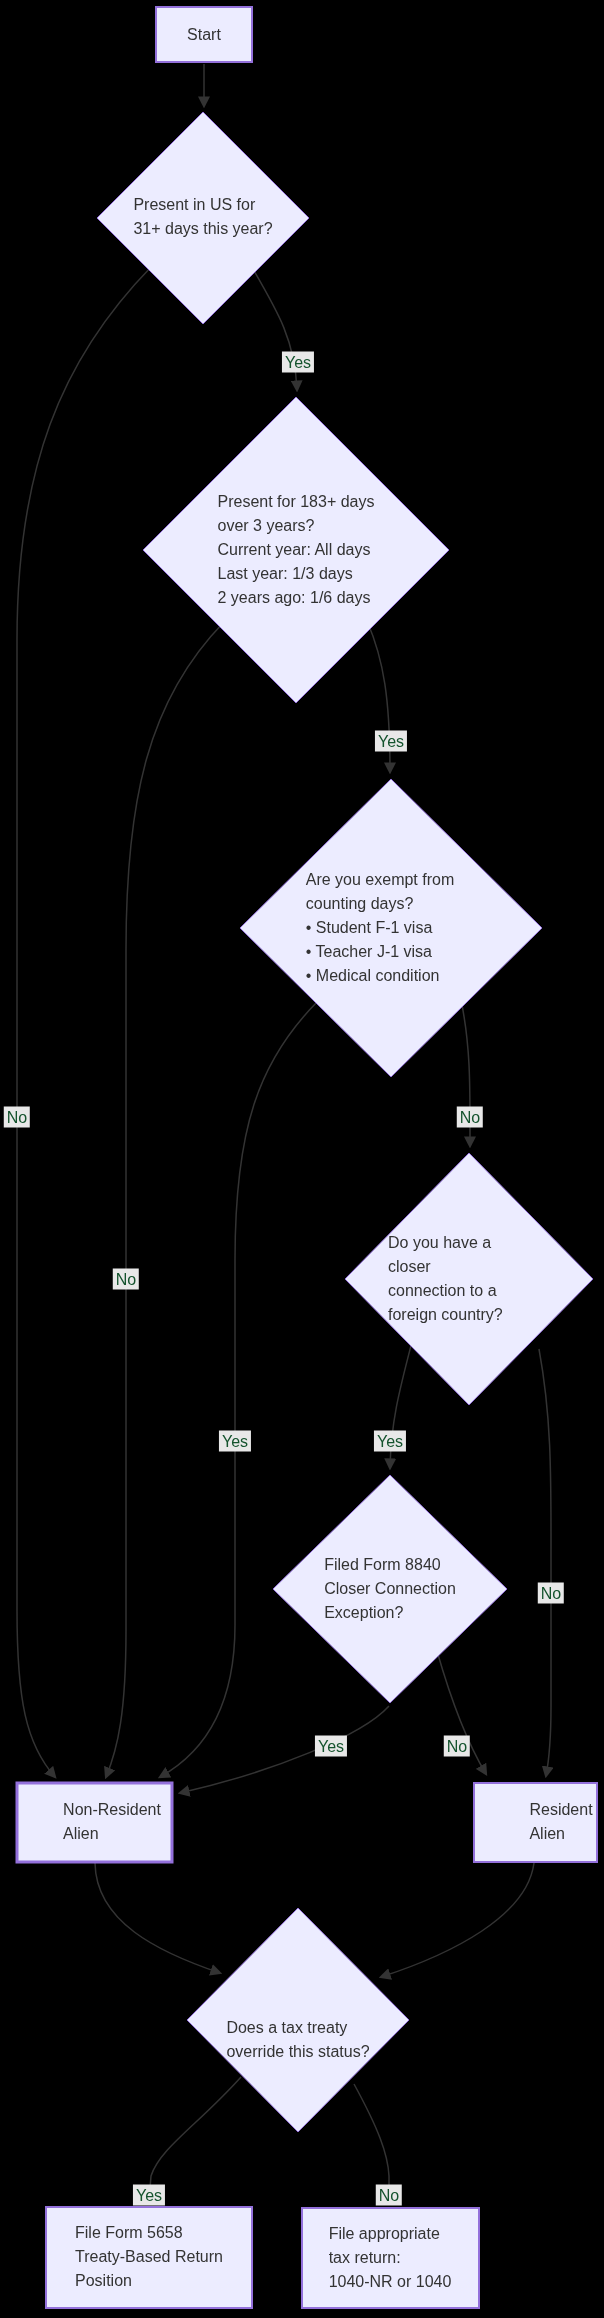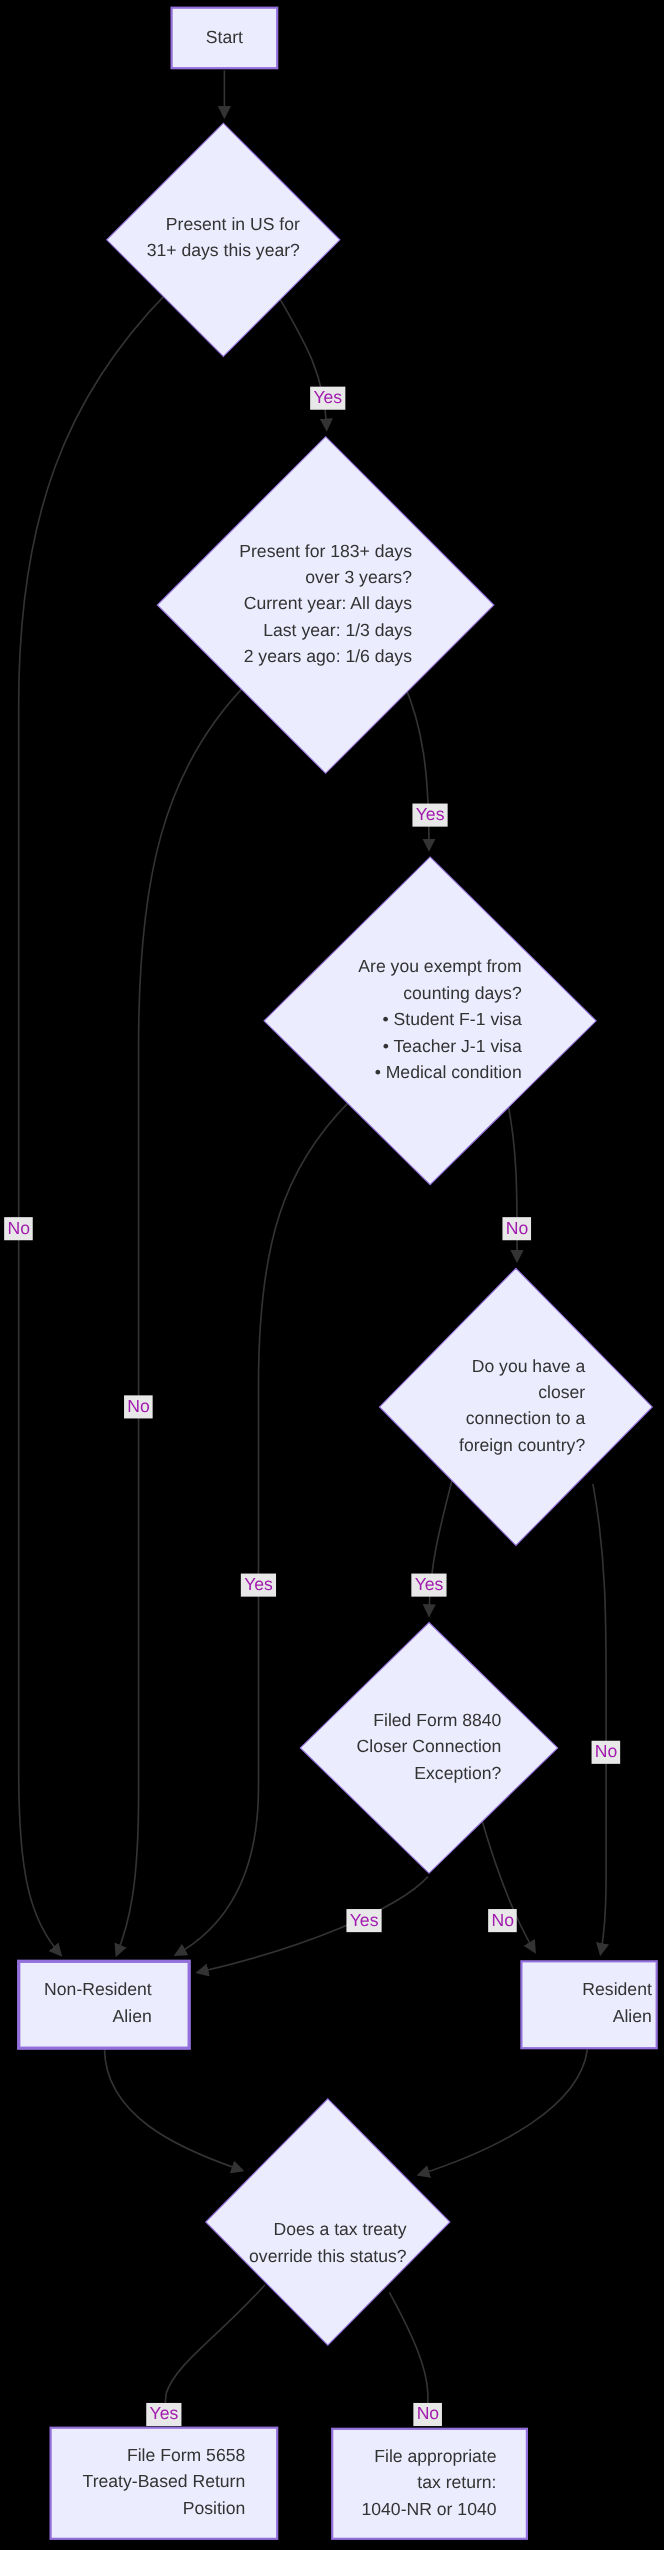--- a/index.html
+++ b/index.html
@@ -3,26 +3,26 @@
 <meta charset="utf-8">
 <style>
   html,body { margin:0; padding:0; background:#000; }
   .canvas {
     position:relative; width:604px; height:2318px; background:#000000;
     font-family:"Liberation Sans", sans-serif; overflow:hidden;
   }
   svg.layer { position:absolute; left:0; top:0; width:604px; height:2318px; }
   .node-label {
     position:absolute; transform:translate(-50%,-50%);
-    text-align:right; color:#333333; font-size:16px; line-height:24px;
+    text-align:left; color:#333333; font-size:16px; line-height:24px;
     white-space:pre-line; pointer-events:none;
   }
   .edge-label {
     position:absolute; transform:translate(-50%,-50%);
-    background:#e8e8e8; color:#a21caf; font-size:16px; line-height:19px;
+    background:#e8e8e8; color:#14532d; font-size:16px; line-height:19px;
     padding:1px 3px; white-space:nowrap;
   }
 </style>
 </head>
 <body>
 
 <div class="canvas">
 
   <svg class="layer" viewBox="0 0 604 2318">
     <defs>
@@ -65,32 +65,32 @@
   </svg>
 
   <div class="node-label" style="left:204px; top:35px;">Start</div>
   <div class="node-label" style="left:203px; top:217px;">Present in US for
 31+ days this year?</div>
   <div class="node-label" style="left:296px; top:550px;">Present for 183+ days
 over 3 years?
 Current year: All days
 Last year: 1/3 days
 2 years ago: 1/6 days</div>
-  <div class="node-label" style="left:400px; top:928px;">Are you exempt from
+  <div class="node-label" style="left:380px; top:928px;">Are you exempt from
 counting days?
 • Student F-1 visa
 • Teacher J-1 visa
 • Medical condition</div>
   <div class="node-label" style="left:460px; top:1279px;">Do you have a closer
 connection to a
 foreign country?</div>
   <div class="node-label" style="left:390px; top:1589px;">Filed Form 8840
 Closer Connection
 Exception?</div>
-  <div class="node-label" style="left:89px; top:1822px;">Non-Resident
+  <div class="node-label" style="left:112px; top:1822px;">Non-Resident
 Alien</div>
   <div class="node-label" style="left:561px; top:1822px;">Resident
 Alien</div>
   <div class="node-label" style="left:298px; top:2020px;margin-top:20px;">Does a tax treaty
 override this status?</div>
   <div class="node-label" style="left:149px; top:2257px;">File Form 5658
 Treaty-Based Return
 Position</div>
   <div class="node-label" style="left:390px; top:2258px;">File appropriate
 tax return:

